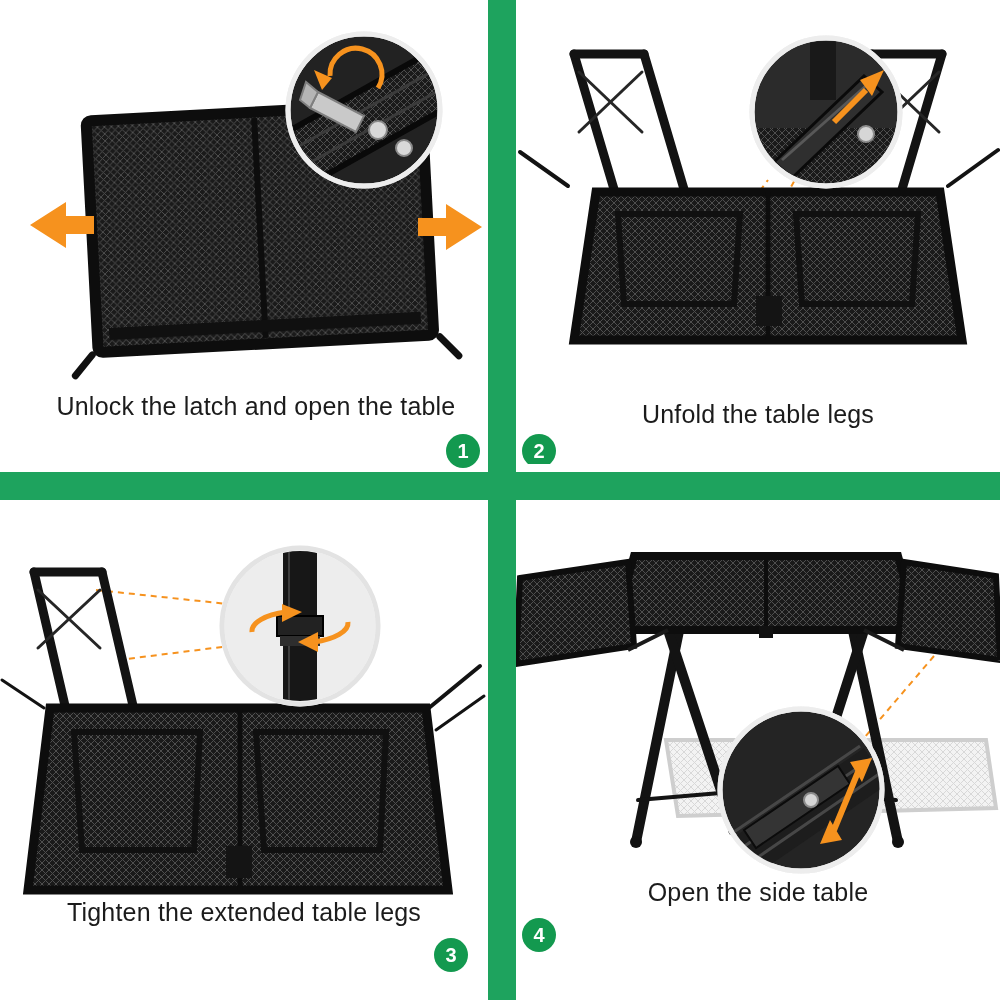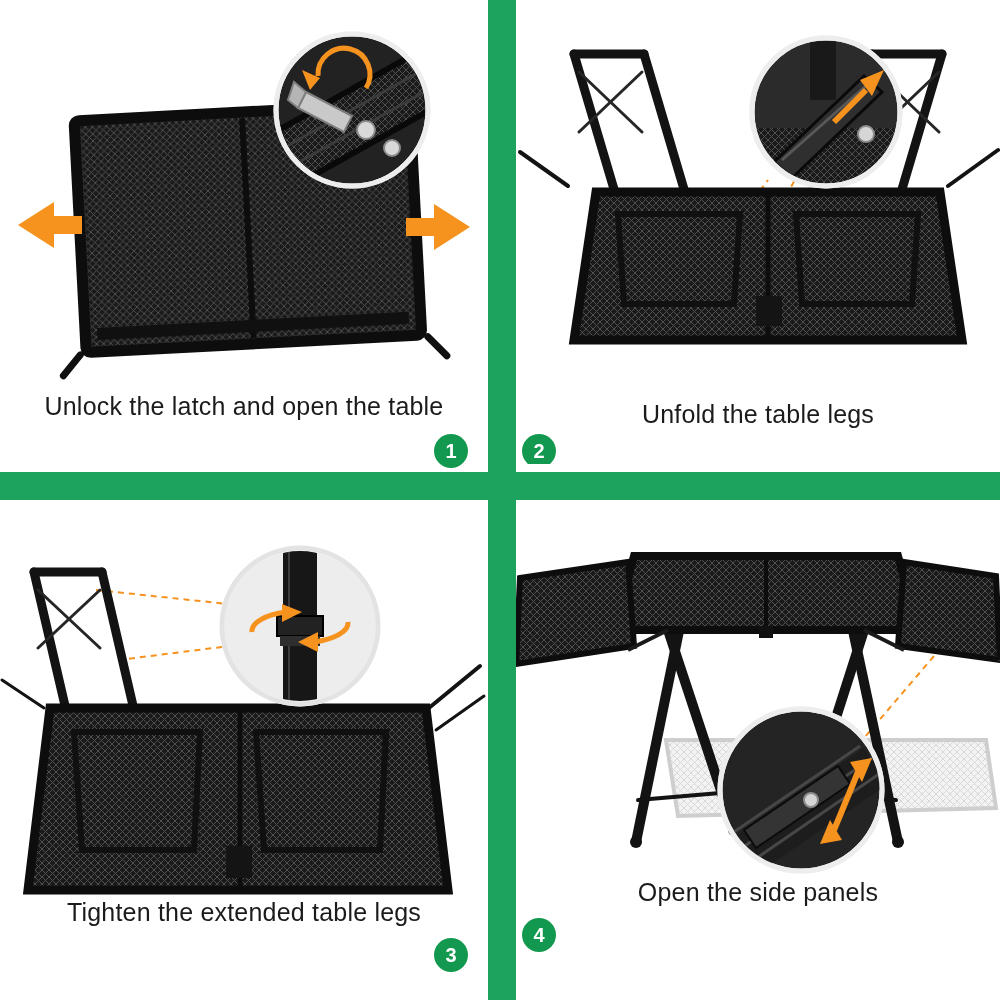--- a/index.html
+++ b/index.html
@@ -4,21 +4,21 @@
 <style>
   html,body{margin:0;padding:0;background:#fff;}
   .stage{
     position:relative;width:1000px;height:1000px;background:#ffffff;
     font-family:"Liberation Sans",sans-serif;overflow:hidden;
   }
   .divider{position:absolute;background:#1ea35e;}
   .divider.v{left:488px;top:0;width:28px;height:1000px;}
   .divider.h{left:0;top:472px;width:1000px;height:28px;}
   .cell{position:absolute;overflow:hidden;}
-  .cell1{left:0;top:0;width:488px;height:472px;border-radius:14px;}
+  .cell1{left:12px;top:0;width:488px;height:472px;border-radius:14px;}
   .cell2{left:516px;top:0;width:484px;height:464px;}
   .cell3{left:0;top:500px;width:488px;height:500px;margin-top:20px;}
   .cell4{left:516px;top:500px;width:484px;height:500px;}
   .illus{position:absolute;left:0;top:0;}
   .caption{
     position:absolute;left:0;width:100%;text-align:center;
     font-size:25px;font-weight:500;color:#1b1b1b;letter-spacing:.2px;
   }
   .cell1 .caption{top:392px;}
   .cell2 .caption{top:400px;}
@@ -261,20 +261,20 @@
           <circle cx="295" cy="300" r="7" fill="#d5d5d5" stroke="#8c8c8c" stroke-width="2"></circle>
         </g>
         <g>
           <path d="M318 330 L342 272" stroke="#f6921e" stroke-width="6" fill="none"></path>
           <polygon points="334,262 356,258 346,282" fill="#f6921e"></polygon>
           <polygon points="326,340 304,344 314,320" fill="#f6921e"></polygon>
         </g>
         <circle cx="285" cy="290" r="81" fill="none" stroke="#ededed" stroke-width="5"></circle>
       </g>
     </svg>
-    <div class="caption">Open the side panels</div>
+    <div class="caption">Open the side table</div>
     <div class="badge">4</div>
   </div>
 
   <div class="divider v"></div>
   <div class="divider h"></div>
 
 </div>
 
 </body></html>

